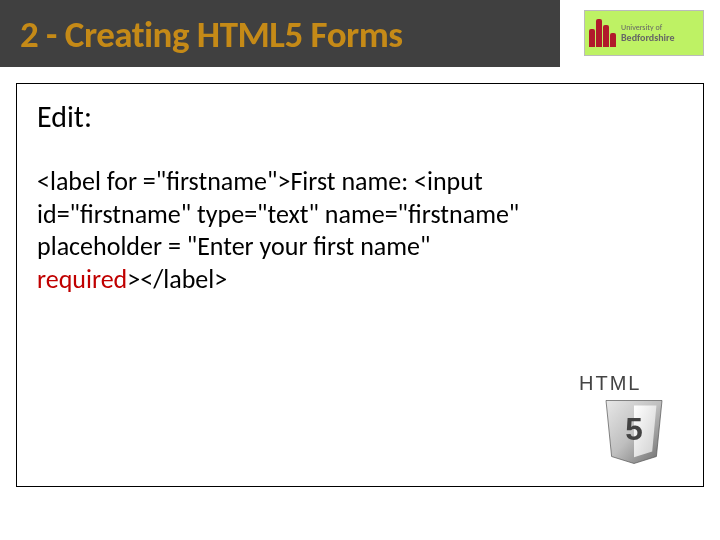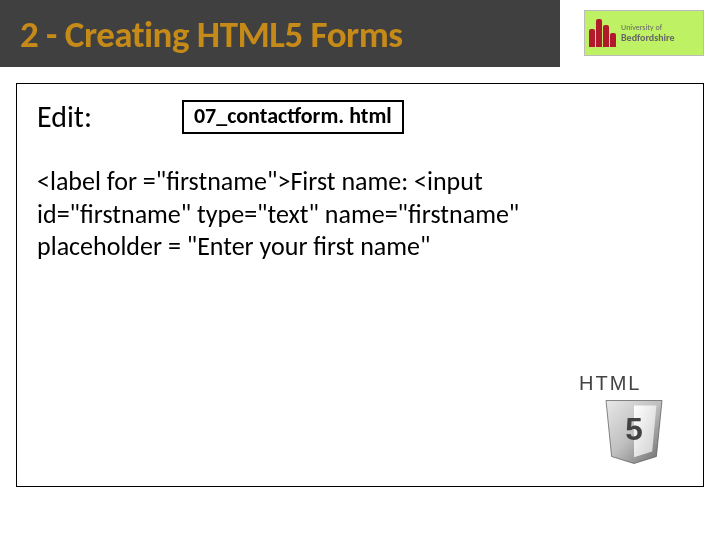--- a/index.html
+++ b/index.html
@@ -121,27 +121,29 @@
   </div>
   <div class="logo-text">
     <div class="l1">University of</div>
     <div class="l2">Bedfordshire</div>
   </div>
 </div>
 
 <div class="content-box">
   <div class="row1">
     <div class="edit-label">Edit:</div>
-    <div class="file-badge">07_contactform. html</div>
   </div>
 
   <div class="code-block">
     <div>&lt;label for ="firstname"&gt;First name: &lt;input</div>
     <div>id="firstname" type="text" name="firstname"</div>
     <div>placeholder = "Enter your first name"</div>
+    <div>
+      <span class="req">required</span><span>&gt;&lt;/label&gt;</span>
+    </div>
   </div>
 
   <div class="html5-badge">
     <div class="txt">HTML</div>
     <div class="shield">
       <svg viewBox="0 0 100 100">
         <defs>
           <linearGradient id="g1" x1="0" y1="0" x2="1" y2="1">
             <stop offset="0" stop-color="#e8e8e8"></stop>
             <stop offset="0.5" stop-color="#bfbfbf"></stop>

